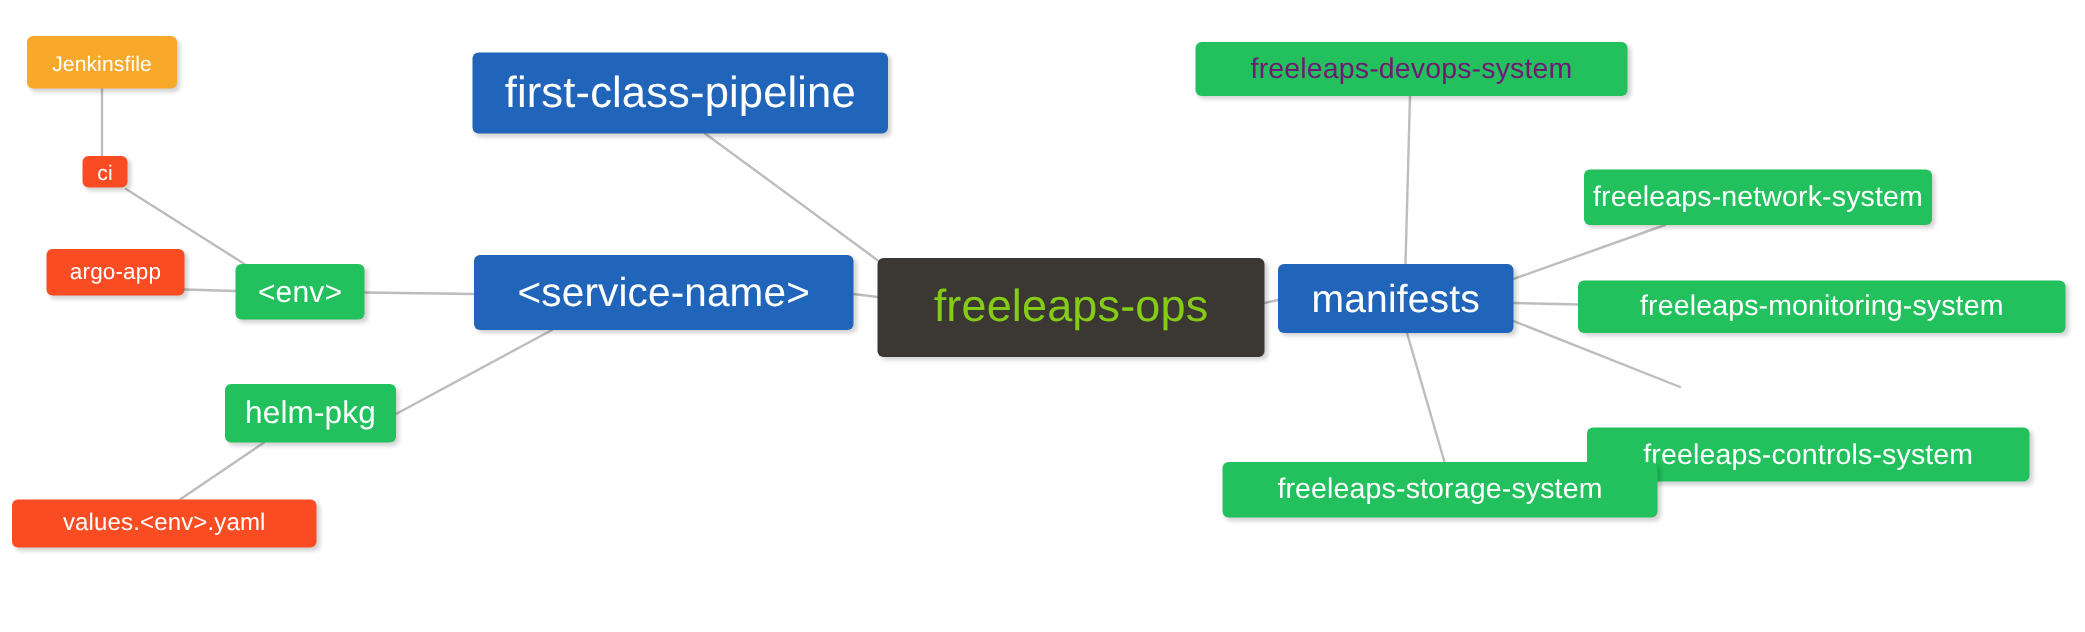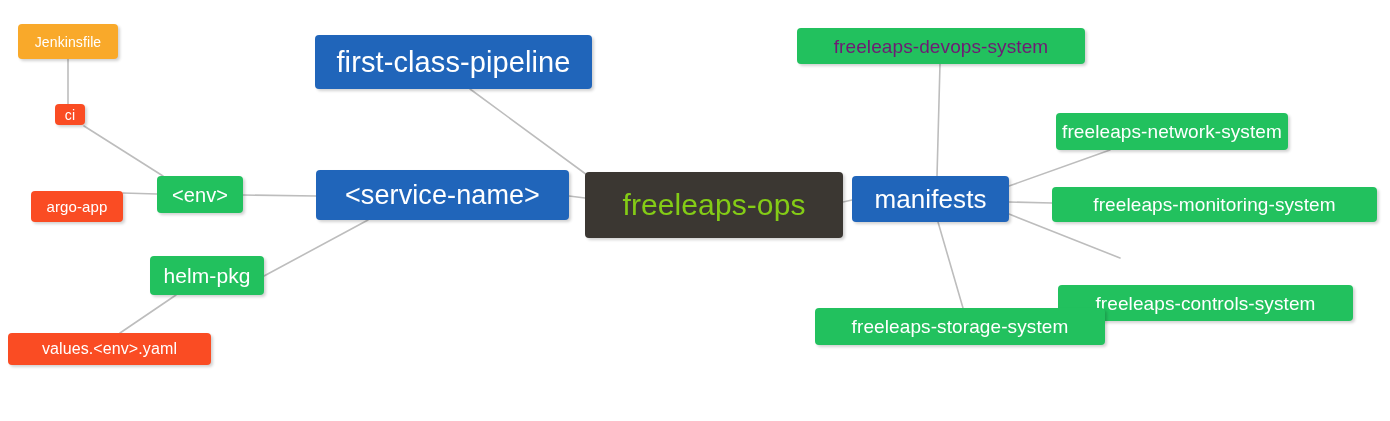--- a/index.html
+++ b/index.html
@@ -64,21 +64,21 @@
       <line x1="1009" y1="214" x2="1120" y2="258" stroke="#bdbdbd" stroke-width="1.6" stroke-linecap="round"></line>
       <line x1="938" y1="222" x2="963" y2="308" stroke="#bdbdbd" stroke-width="1.6" stroke-linecap="round"></line>
     </svg>
   <div id="node-layer">
       <div class="node" style="left: 18px; top: 24px; width: 100px; height: 35px; background: rgb(249, 169, 42); color: rgb(255, 255, 255); font-size: 14px;">
         <span class="node-label">Jenkinsfile</span>
       </div>
       <div class="node" style="left: 55px; top: 104px; width: 30px; height: 21px; background: rgb(250, 76, 35); color: rgb(255, 255, 255); font-size: 14px;">
         <span class="node-label">ci</span>
       </div>
-      <div class="node" style="left: 31px; top: 191px; width: 92px; height: 31px; background: rgb(250, 76, 35); color: rgb(255, 255, 255); font-size: 15px; text-align: right;">
+      <div class="node" style="left: 31px; top: 166px; width: 92px; height: 31px; background: rgb(250, 76, 35); color: rgb(255, 255, 255); font-size: 15px; text-align: right;">
         <span class="node-label">argo-app</span>
       </div>
       <div class="node" style="left: 157px; top: 176px; width: 86px; height: 37px; background: rgb(34, 193, 94); color: rgb(255, 255, 255); font-size: 20px; align-items: center;">
         <span class="node-label">&lt;env&gt;</span>
       </div>
       <div class="node" style="left: 150px; top: 256px; width: 114px; height: 39px; background: rgb(34, 193, 94); color: rgb(255, 255, 255); font-size: 21px;">
         <span class="node-label">helm-pkg</span>
       </div>
       <div class="node" style="left: 8px; top: 333px; width: 203px; height: 32px; background: rgb(250, 76, 35); color: rgb(255, 255, 255); font-size: 16px;">
         <span class="node-label">values.&lt;env&gt;.yaml</span>

